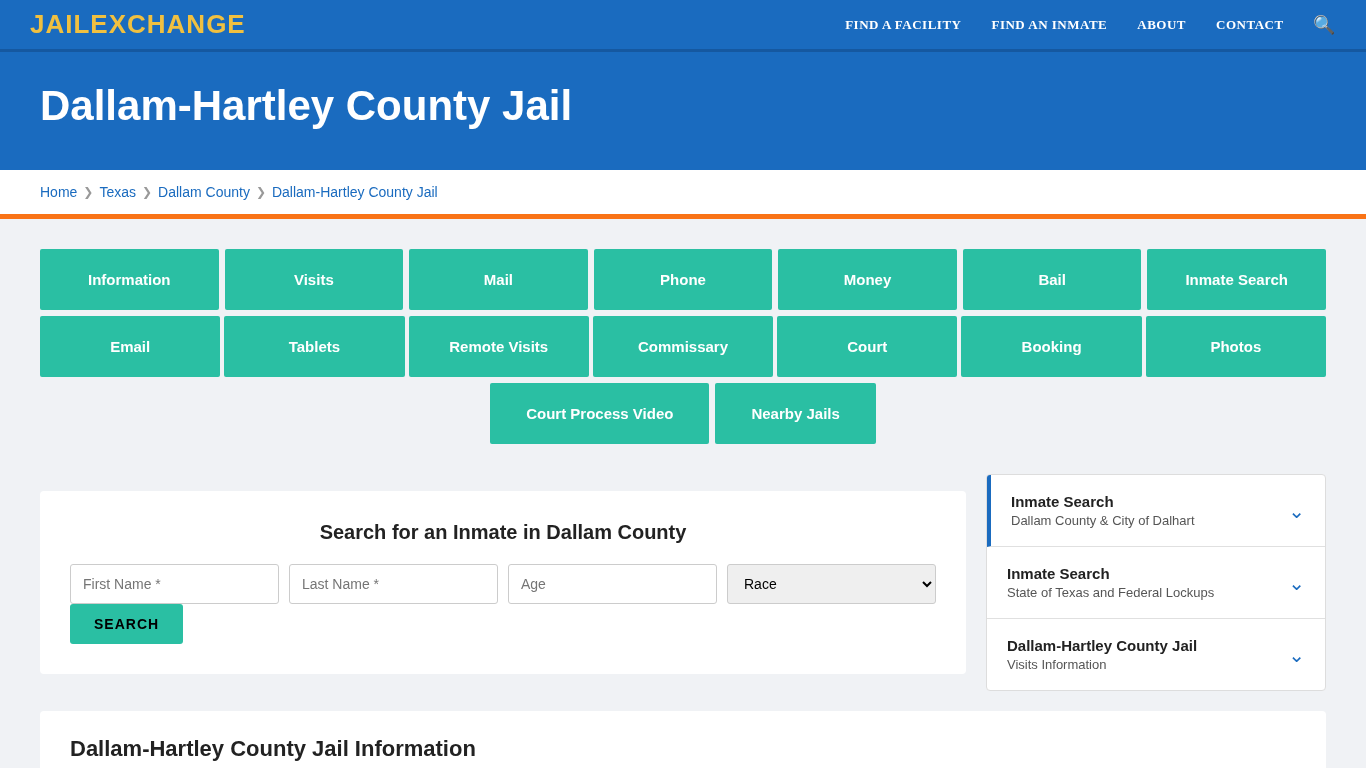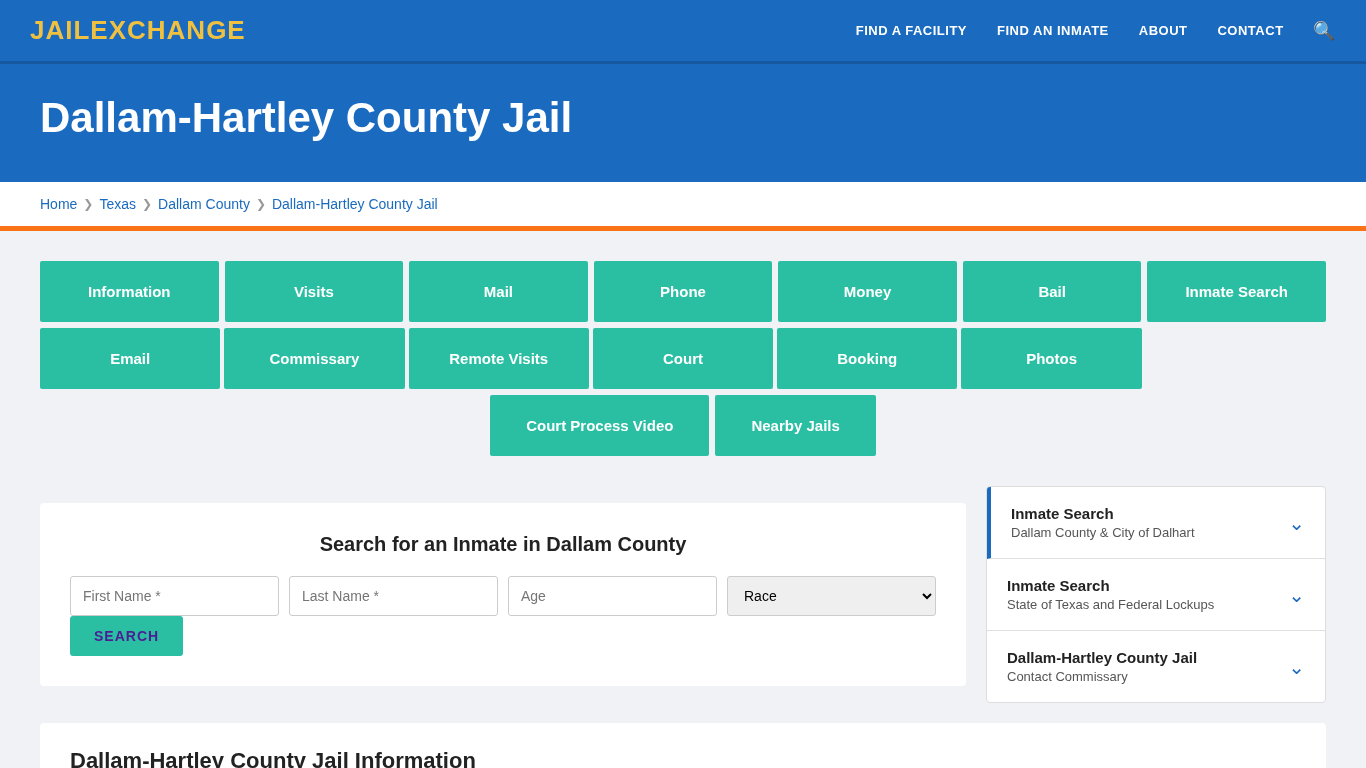--- a/index.html
+++ b/index.html
@@ -5,39 +5,40 @@
     * { box-sizing: border-box; margin: 0; padding: 0; }
     body { font-family: Arial, sans-serif; background: #f0f2f5; color: #333; }
 
     
     .header {
       background: #1a6bbf;
       display: flex;
       align-items: center;
       justify-content: space-between;
       padding: 0 30px;
-      height: 64px;
+      height: 52px;
       border-bottom: 3px solid #1558a0;
     }
     .logo {
       font-size: 26px;
       font-weight: 900;
       color: #fff;
       letter-spacing: 1px;
     }
     .logo span { color: #f0c040; }
     .nav { display: flex; align-items: center; gap: 30px; }
     .nav-item {
       color: #fff;
       font-size: 13px;
       font-weight: 700;
       letter-spacing: 0.5px;
       cursor: pointer;
       text-transform: uppercase;
       text-decoration: none;
+      font-family: Liberation Serif, serif;
     }
     .nav-search { font-size: 18px; color: #fff; cursor: pointer; }
 
     
     .hero {
       background: #1a6bbf;
       padding: 30px 40px 40px;
     }
     .hero h1 {
       color: #fff;
@@ -130,21 +131,21 @@
     }
     .search-fields input, .search-fields select {
       border: 1px solid #ccc;
       border-radius: 3px;
       padding: 10px 12px;
       font-size: 14px;
       flex: 1;
     }
     .search-btn {
       background: #2abfa3;
-      color: #4c1d95;
+      color: #000000;
       border: none;
       padding: 12px 24px;
       font-size: 14px;
       font-weight: 700;
       letter-spacing: 1px;
       cursor: pointer;
       border-radius: 3px;
       text-transform: uppercase;
     }
 
@@ -235,22 +236,23 @@
     <button class="grid-btn">Visits</button>
     <button class="grid-btn">Mail</button>
     <button class="grid-btn">Phone</button>
     <button class="grid-btn">Money</button>
     <button class="grid-btn">Bail</button>
     <button class="grid-btn">Inmate Search</button>
   </div>
 
   <div class="grid-row2">
     <button class="grid-btn">Email</button>
+    <button class="grid-btn">Tablets</button>
+    <button class="grid-btn">Remote Visits</button>
     <button class="grid-btn">Commissary</button>
-    <button class="grid-btn">Remote Visits</button>
     <button class="grid-btn">Court</button>
     <button class="grid-btn">Booking</button>
     <button class="grid-btn">Photos</button>
   </div>
 
   <div class="grid-row3">
     <button class="grid-btn">Court Process Video</button>
     <button class="grid-btn">Nearby Jails</button>
   </div>
 
@@ -285,21 +287,21 @@
       <div class="sidebar-item">
         <div>
           <div class="sidebar-item-title">Inmate Search</div>
           <div class="sidebar-item-sub">State of Texas and Federal Lockups</div>
         </div>
         <span class="sidebar-chevron">⌄</span>
       </div>
       <div class="sidebar-item">
         <div>
           <div class="sidebar-item-title">Dallam-Hartley County Jail</div>
-          <div class="sidebar-item-sub">Contact Commissary</div>
+          <div class="sidebar-item-sub">Visits Information</div>
         </div>
         <span class="sidebar-chevron">⌄</span>
       </div>
     </div>
   </div>
 
   <div class="bottom-section">
     <h2>Dallam-Hartley County Jail Information</h2>
   </div>
 

